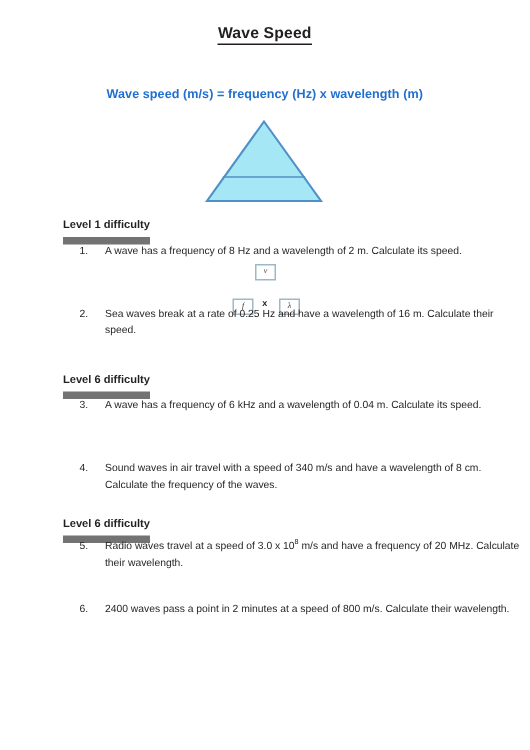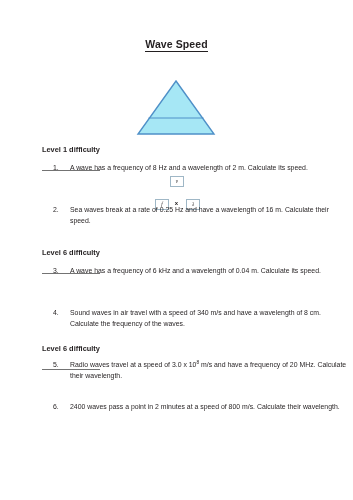--- a/index.html
+++ b/index.html
@@ -17,21 +17,21 @@
   }
   .page {
     position: absolute;
     inset: 0;
     background: #ffffff;
   }
 
   
   .doc-title {
     position: absolute;
-    top: 38px;
+    top: 16px;
     left: 0;
     width: 353px;
     text-align: center;
     font-size: 10.5px;
     font-weight: bold;
     color: #231f20;
     letter-spacing: 0.1px;
   }
   .doc-title span {
     border-bottom: 1.1px solid #231f20;
@@ -110,22 +110,22 @@
 
   
   .level-heading {
     position: absolute;
     left: 42px;
     font-size: 7.4px;
     font-weight: bold;
     color: #231f20;
   }
   .level-heading span {
-    border-bottom: 1px solid #737373;
-    padding-bottom: 16px;
+    border-bottom: 5px solid #737373;
+    padding-bottom: 4px;
   }
   #lvl1 { top: 145px; }
   #lvl2 { top: 248px; }
   #lvl3 { top: 344px; }
 
   
   .question {
     position: absolute;
     left: 53px;
     width: 278px;
@@ -158,20 +158,21 @@
 </style>
 </head>
 <body>
 
 <div class="page">
 
   <div class="doc-title">
     <span>Wave Speed</span>
   </div>
 
+  <div class="formula-line">Wave speed (m/s) = frequency (Hz) x wavelength (m)</div>
 
   <div class="triangle-wrap">
     <svg class="triangle-svg" viewBox="0 0 80 57">
       <polygon points="40,2 78,55 2,55" fill="#a6e7f5" stroke="#4f90c8" stroke-width="1.4"></polygon>
       <line x1="12.5" y1="39" x2="67.5" y2="39" stroke="#4f90c8" stroke-width="1"></line>
     </svg>
     <div class="tri-cell tri-v">v</div>
     <div class="tri-cell tri-f">f</div>
     <div class="tri-times">x</div>
     <div class="tri-cell tri-l">λ</div>

